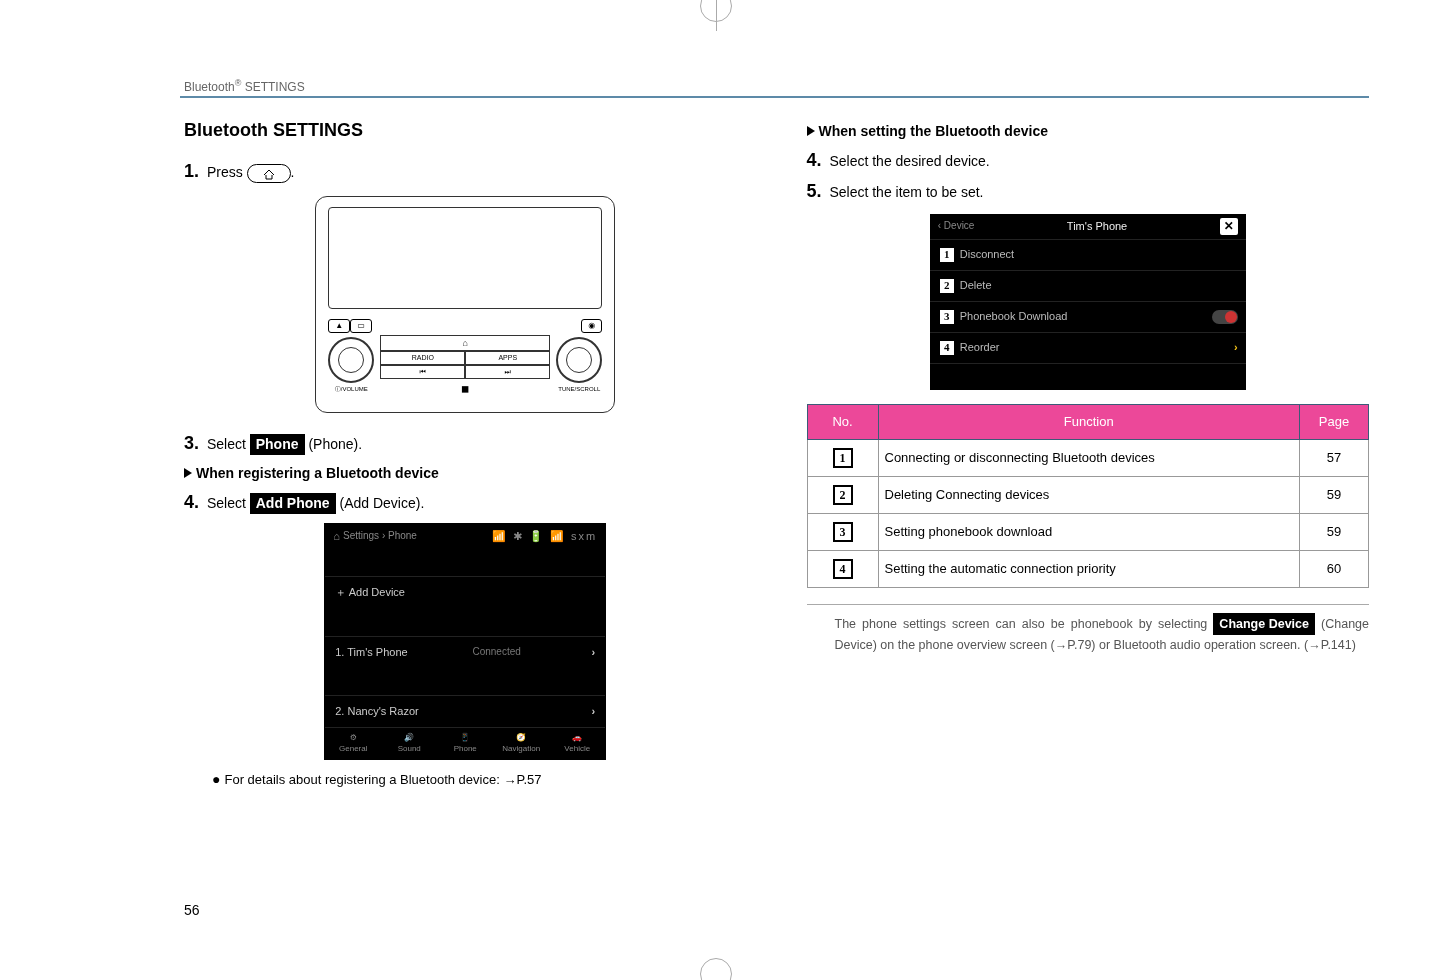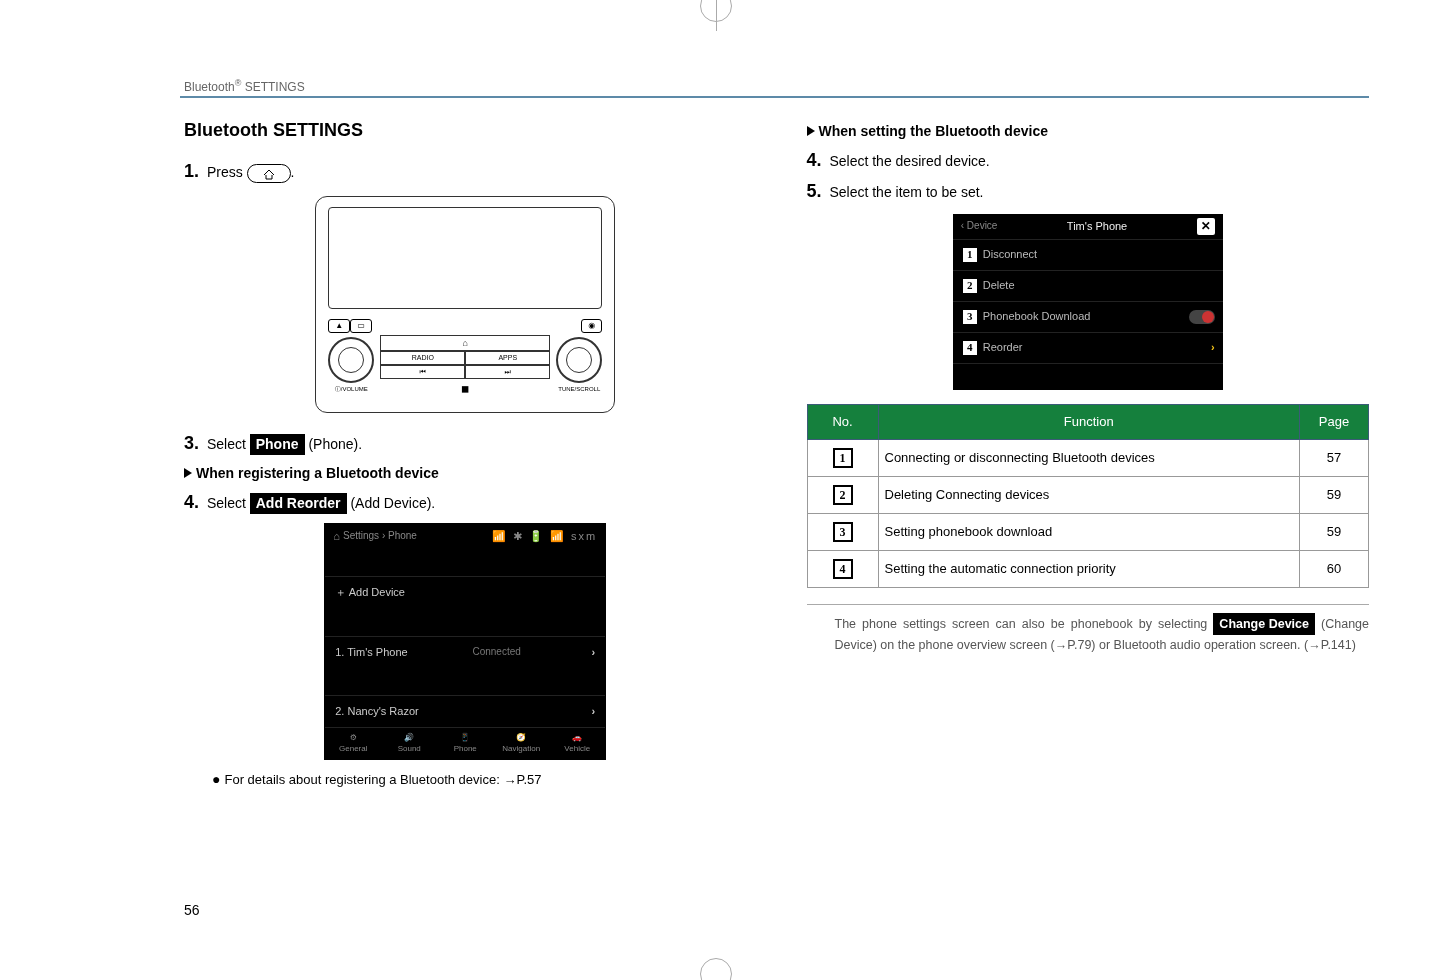--- a/index.html
+++ b/index.html
@@ -126,37 +126,37 @@
   .ps-row { padding: 8px 10px; border-top: 1px solid #222; display: flex; align-items: center; margin-top: 27px; }
   .ps-row .arrow { margin-left: auto; font-weight: bold; }
   .ps-row .conn { margin-left: auto; color: #777; font-size: 10px; margin-right: 6px; }
   .ps-bottom { display: flex; border-top: 1px solid #222; }
   .ps-bottom div { flex: 1; text-align: center; font-size: 8px; color: #888; padding: 4px 0; }
 
   .bullet-line { margin: 10px 0 0 28px; font-size: 13px; text-align: justify; }
   .bullet-line .dot { font-size: 14px; margin-right: 4px; }
 
   .device-shot {
-    width: 270px; margin: 10px auto 14px auto;
+    width: 316px; margin: 10px auto 14px auto;
     background: #000; color: #bbb; font-size: 11px;
   }
   .ds-title { display: flex; align-items: center; padding: 4px 8px; }
   .ds-title .back { font-size: 10px; color: #888; }
   .ds-title .name { flex: 1; text-align: center; color: #eee; }
   .ds-title .close { font-weight: bold; color: #000; background: #fff; border-radius: 2px; padding: 0 4px; font-size: 12px; }
   .ds-row { display: flex; align-items: center; padding: 6px 8px; border-top: 1px solid #222; }
   .num-box { background: #fff; color: #000; border: 2px solid #000; width: 14px; height: 14px; display: inline-flex; align-items: center; justify-content: center; font-size: 11px; font-weight: bold; margin-right: 4px; font-family: serif; }
   .ds-row .tgl { margin-left: auto; width: 26px; height: 14px; border-radius: 7px; background: #444; position: relative; }
   .ds-row .tgl::after { content: ""; position: absolute; right: 1px; top: 1px; width: 12px; height: 12px; background: #c33; border-radius: 50%; }
   .ds-row .chev { margin-left: auto; color: #f5c518; font-weight: bold; }
 
   table.func {
     width: 100%; border-collapse: collapse; font-size: 13px; margin-bottom: 16px;
   }
-  table.func th { background: #15803d; color: #fff; font-weight: normal; padding: 8px 6px; border: 1px solid #3b5b78; }
+  table.func th { background: #ec4899; color: #fff; font-weight: normal; padding: 8px 6px; border: 1px solid #3b5b78; }
   table.func td { border: 1px solid #999; padding: 8px 6px; vertical-align: middle; }
   table.func td.nc { text-align: center; width: 58px; }
   table.func td.pc { text-align: center; width: 56px; }
   .tbl-num { display: inline-flex; width: 16px; height: 16px; border: 2px solid #000; align-items: center; justify-content: center; font-family: serif; font-weight: bold; font-size: 12px; }
 
   .note-head { font-weight: bold; color: #777; letter-spacing: 1px; margin-bottom: 2px; }
   .note-rule { height: 1px; background: #aaa; margin-bottom: 8px; }
   .note-body { font-size: 12.5px; color: #555; margin-left: 28px; text-align: justify; line-height: 1.6; }
 
   .page-num {
@@ -236,21 +236,21 @@
         <span>(Phone).</span>
       </div>
 
       <div class="subhead">
         <span class="tri"></span><span>When registering a Bluetooth device</span>
       </div>
 
       <div class="step">
         <span class="step-num">4.</span>
         <span>Select</span>
-        <span class="black-label">Add Reorder</span>
+        <span class="black-label">Add Phone</span>
         <span>(Add Device).</span>
       </div>
 
       <div class="phone-shot">
         <div class="ps-top">
           <span>⌂</span>&nbsp;
           <span class="bc">Settings › Phone</span>
           <span class="icons">📶 ✱ 🔋 📶 sxm</span>
         </div>
         <div class="ps-row">

